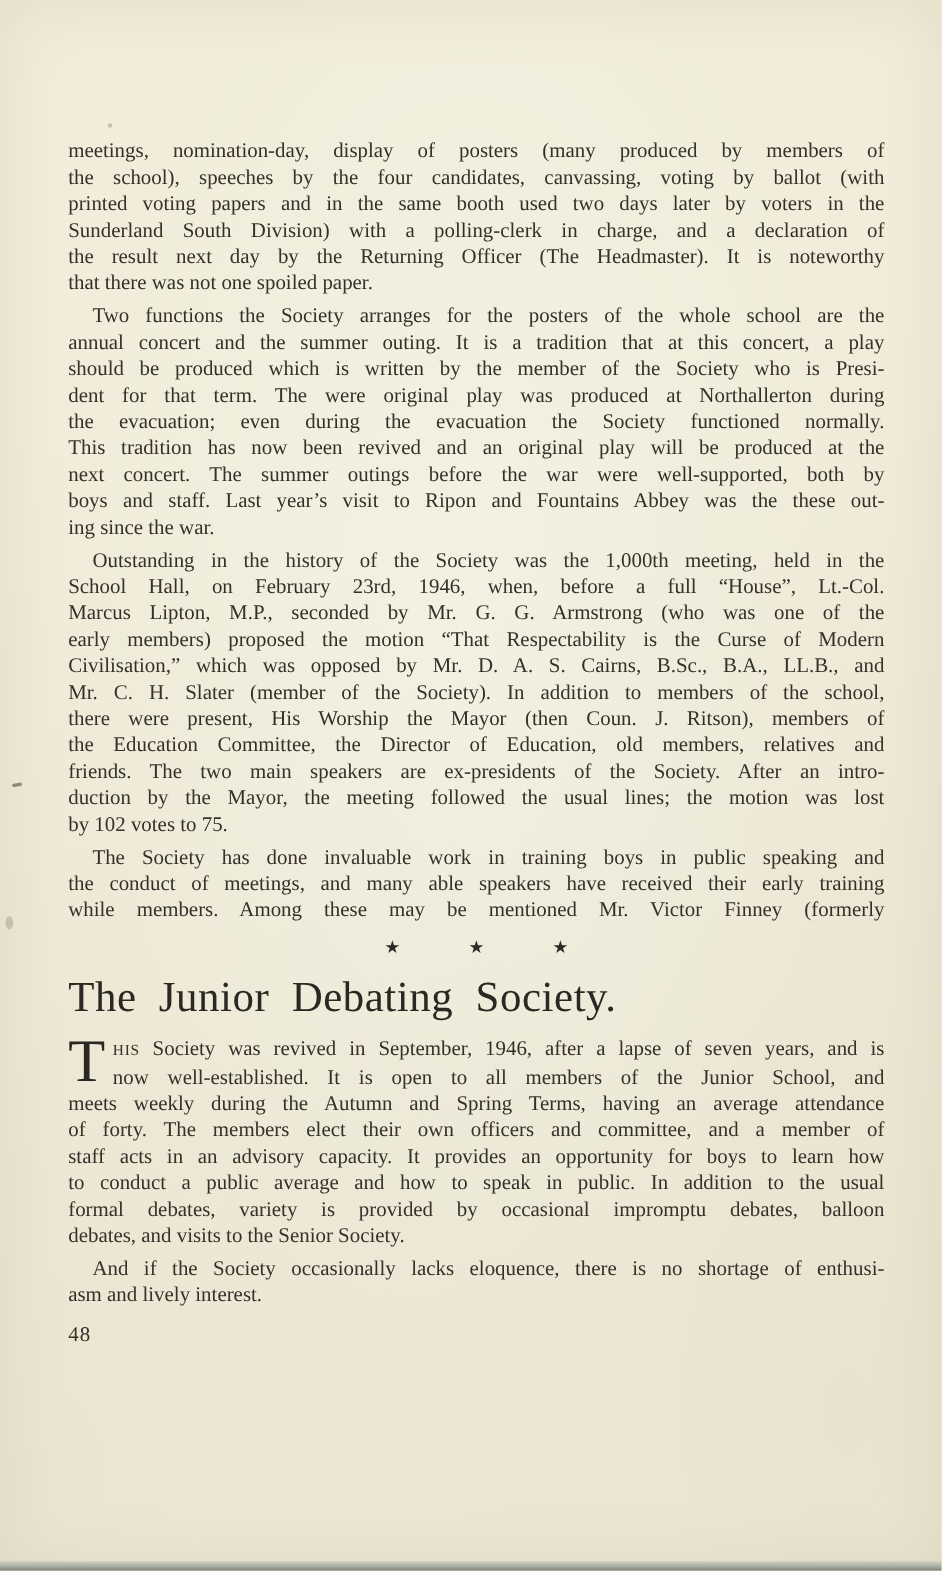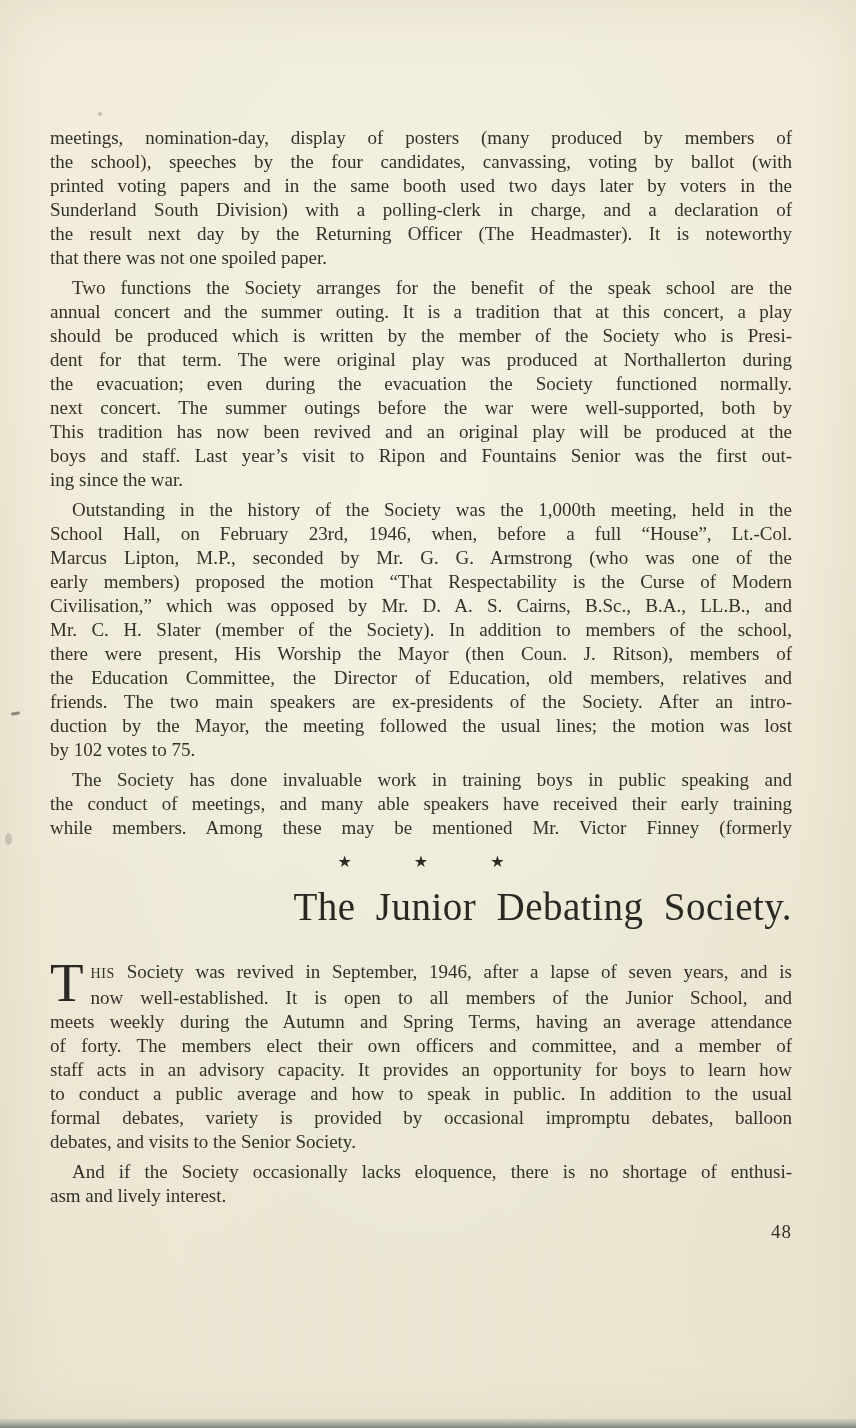--- a/index.html
+++ b/index.html
@@ -14,42 +14,42 @@
   .page {
     position: absolute; inset: 0;
     background:
       radial-gradient(ellipse at 50% 40%, rgba(255,255,252,0.25), rgba(0,0,0,0) 60%),
       radial-gradient(ellipse at 90% 90%, rgba(190,185,160,0.18), rgba(0,0,0,0) 55%),
       radial-gradient(ellipse at 5% 95%, rgba(190,185,160,0.15), rgba(0,0,0,0) 50%),
       #f1edda;
     box-shadow: inset 0 0 60px rgba(160,150,120,0.18);
   }
   .textblock {
-    position: absolute; left: 50px; top: 126px; width: 742px;
+    position: absolute; left: 62px; top: 126px; width: 742px;
     font-size: 19px; line-height: 24px;
   }
   .tline { text-align: justify; text-align-last: justify; }
   .tline.lastline { text-align-last: left; font-family: Liberation Serif, serif; }
   .para { margin: 0 0 6px 0; }
   .para.indent .tline:first-child { text-indent: 22px; }
   .stars {
     display: flex; justify-content: center; gap: 62px;
     margin: 10px 0 2px 0; font-size: 16px; line-height: 24px; color: #2e2a24;
   }
   .heading {
-    text-align: right; font-size: 39px; line-height: 50px;
-    margin: 8px 0 28px 0; word-spacing: 10px; letter-spacing: 0.5px;
+    text-align: left; font-size: 39px; line-height: 50px;
+    margin: 8px 0 10px 0; word-spacing: 10px; letter-spacing: 0.5px;
     color: #2b2722; font-weight: normal;
   }
   .dropcap {
     float: left; font-size: 55px; line-height: 44px; height: 45px;
     margin: 1px 7px 0 0; color: #2b2722;
   }
   .smallcaps { font-size: 14px; letter-spacing: 0.6px; }
-  .pagenum-row { text-align: right; margin-top: 12px; font-size: 19px; letter-spacing: 1px; }
+  .pagenum-row { text-align: left; margin-top: 12px; font-size: 19px; letter-spacing: 1px; }
   .bottom-edge {
     position: absolute; left: 0; right: 0; bottom: 0; height: 9px;
     background: linear-gradient(to bottom, #d6d3c3 0%, #a8ada1 55%, #7e847a 100%);
   }
   .speck-dash {
     position: absolute; left: 11px; top: 712px; width: 9px; height: 3px;
     background: #6f685a; border-radius: 2px; transform: rotate(-10deg); opacity: 0.75;
   }
   .speck-smudge {
     position: absolute; left: 5px; top: 833px; width: 7px; height: 12px;
@@ -74,28 +74,28 @@
     <div class="para">
         <div class="tline">meetings, nomination-day, display of posters (many produced by members of</div>
         <div class="tline">the school), speeches by the four candidates, canvassing, voting by ballot (with</div>
         <div class="tline">printed voting papers and in the same booth used two days later by voters in the</div>
         <div class="tline">Sunderland South Division) with a polling-clerk in charge, and a declaration of</div>
         <div class="tline">the result next day by the Returning Officer (The Headmaster). It is noteworthy</div>
         <div class="tline lastline">that there was not one spoiled paper.</div>
       </div>
 
     <div class="para indent">
-        <div class="tline">Two functions the Society arranges for the benefit of the speak school are the</div>
+        <div class="tline">Two functions the Society arranges for the posters of the whole school are the</div>
         <div class="tline">annual concert and the summer outing. It is a tradition that at this concert, a play</div>
         <div class="tline">should be produced which is written by the member of the Society who is Presi-</div>
         <div class="tline">dent for that term. The were original play was produced at Northallerton during</div>
         <div class="tline">the evacuation; even during the evacuation the Society functioned normally.</div>
+        <div class="tline">This tradition has now been revived and an original play will be produced at the</div>
         <div class="tline">next concert. The summer outings before the war were well-supported, both by</div>
-        <div class="tline">This tradition has now been revived and an original play will be produced at the</div>
-        <div class="tline">boys and staff. Last year’s visit to Ripon and Fountains Senior was the first out-</div>
+        <div class="tline">boys and staff. Last year’s visit to Ripon and Fountains Abbey was the these out-</div>
         <div class="tline lastline">ing since the war.</div>
       </div>
 
     <div class="para indent">
         <div class="tline">Outstanding in the history of the Society was the 1,000th meeting, held in the</div>
         <div class="tline">School Hall, on February 23rd, 1946, when, before a full “House”, Lt.-Col.</div>
         <div class="tline">Marcus Lipton, M.P., seconded by Mr. G. G. Armstrong (who was one of the</div>
         <div class="tline">early members) proposed the motion “That Respectability is the Curse of Modern</div>
         <div class="tline">Civilisation,” which was opposed by Mr. D. A. S. Cairns, B.Sc., B.A., LL.B., and</div>
         <div class="tline">Mr. C. H. Slater (member of the Society). In addition to members of the school,</div>

